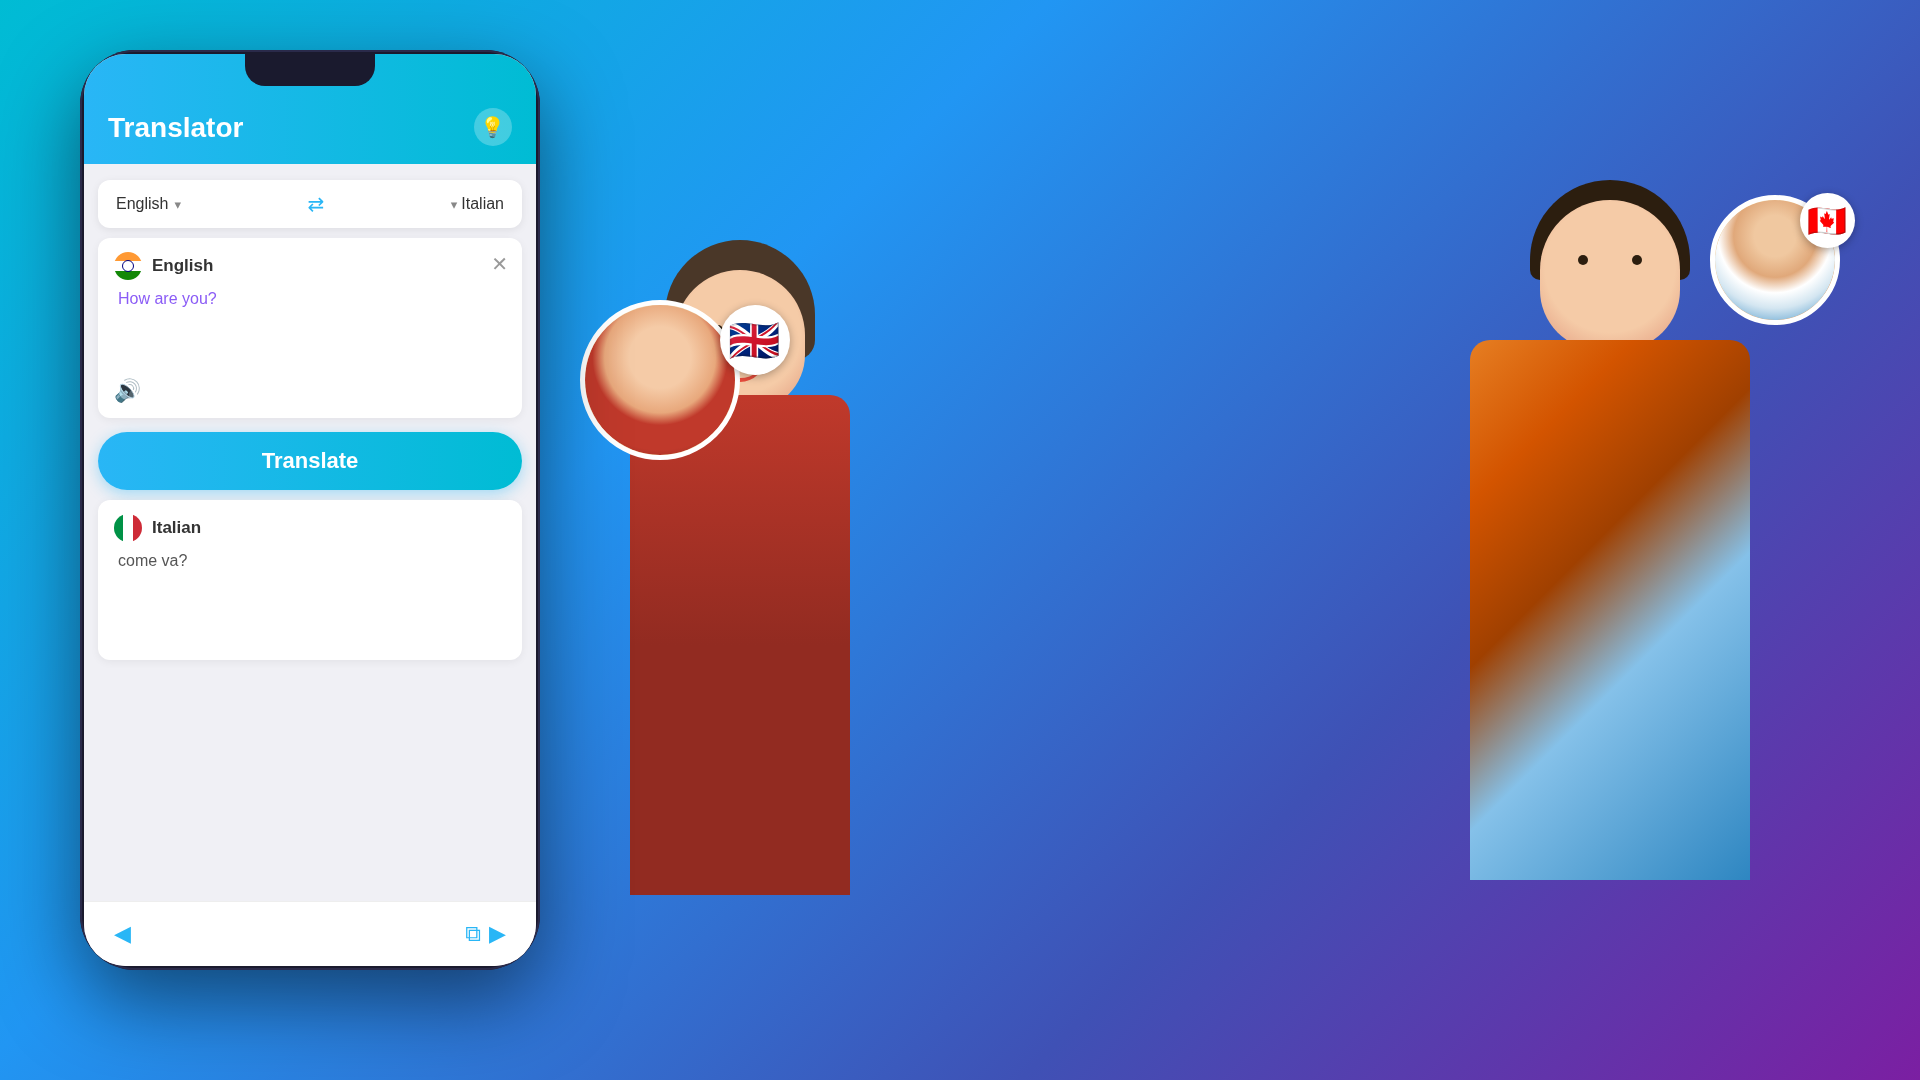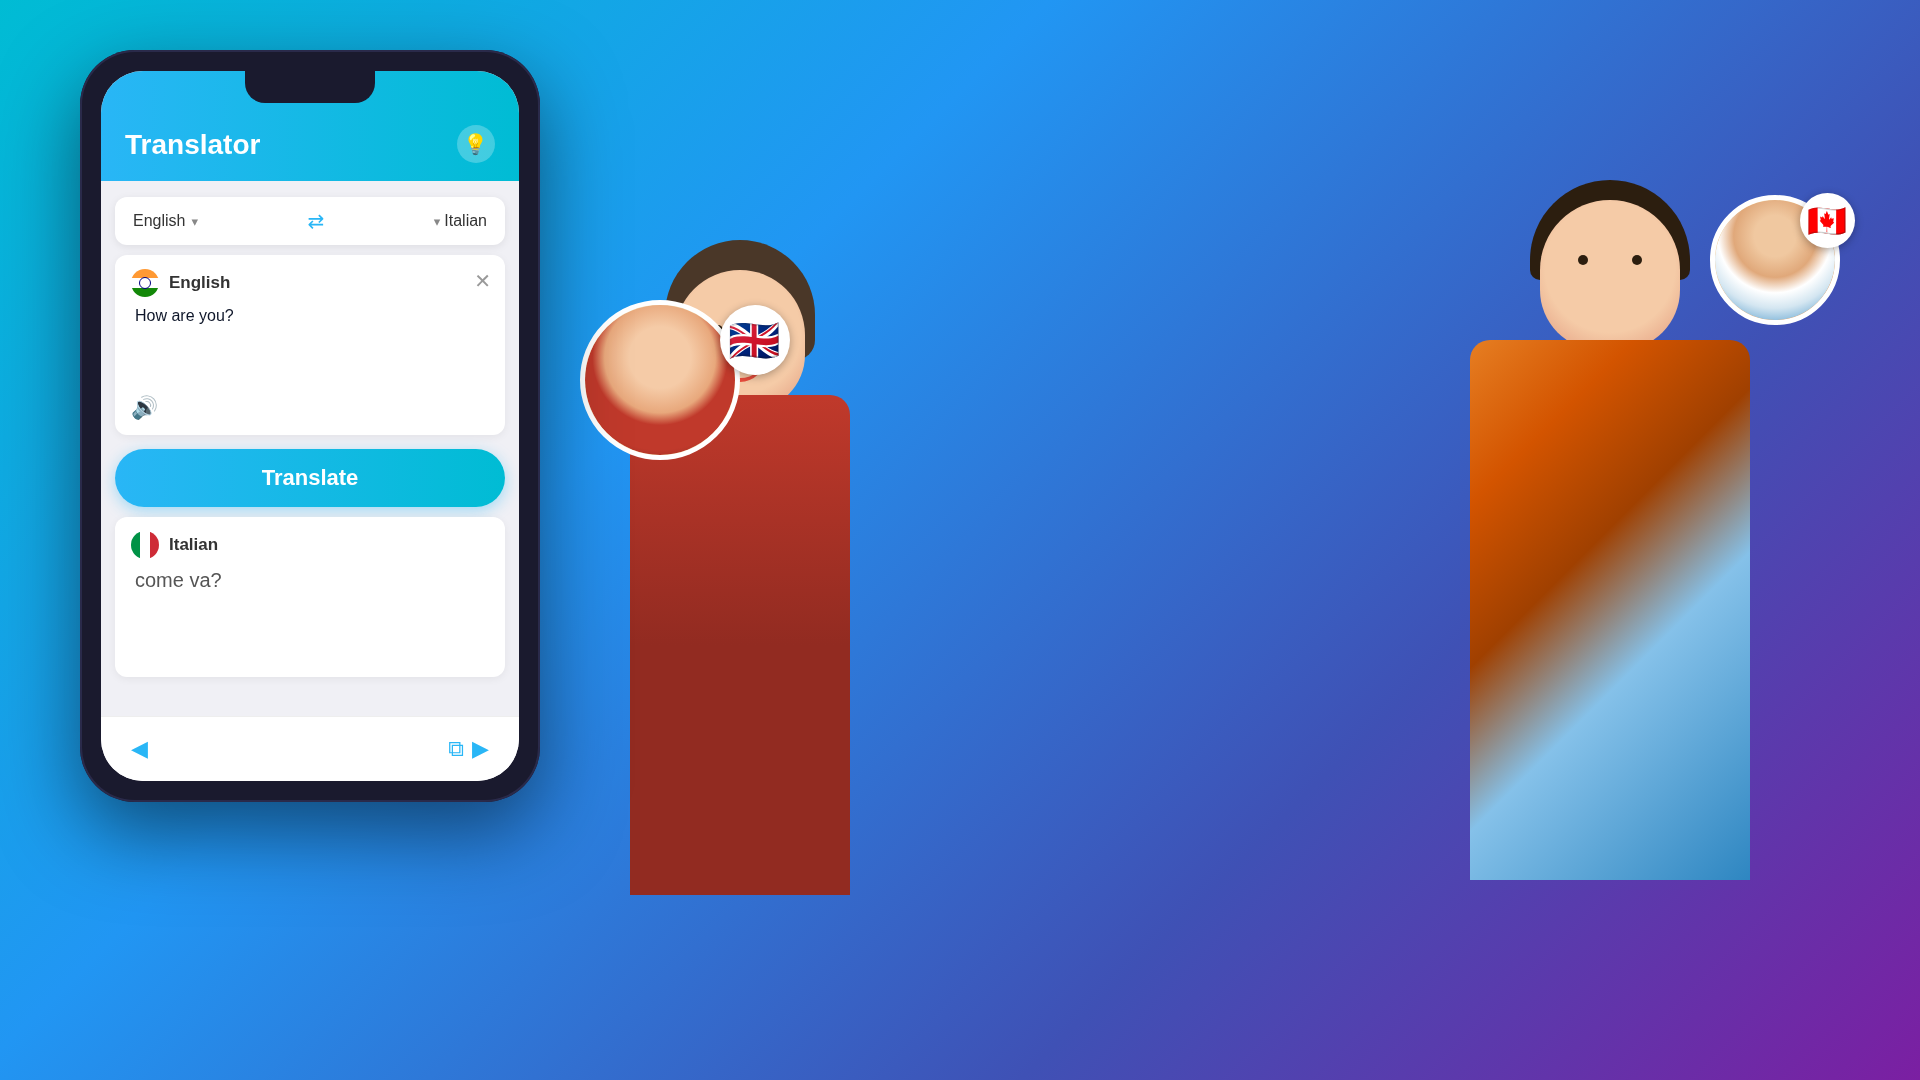--- a/index.html
+++ b/index.html
@@ -113,24 +113,24 @@
     
     .phone-container {
       position: absolute;
       top: 50px;
       left: 80px;
       z-index: 20;
     }
 
     .phone-mockup {
       width: 460px;
-      height: 752px;
+      height: 920px;
       background: #1a1a2e;
       border-radius: 55px;
-      padding: 21px;
+      padding: 4px;
       position: relative;
       box-shadow: 0 30px 80px rgba(0,0,0,0.5), inset 0 0 0 2px #2a2a4a;
     }
 
     .phone-screen {
       width: 100%;
       height: 100%;
       background: #f0f0f5;
       border-radius: 42px;
       overflow: hidden;
@@ -229,21 +229,21 @@
       align-items: center;
       gap: 10px;
       font-size: 17px;
       font-weight: 600;
       color: #333;
       margin-bottom: 10px;
     }
 
     .input-text {
       font-size: 16px;
-      color: #0f172a;
+      color: #8b5cf6;
       padding-left: 4px;
     }
 
     .close-btn {
       position: absolute;
       top: 14px;
       right: 14px;
       color: #999;
       font-size: 20px;
       font-weight: 300;
@@ -292,21 +292,21 @@
       display: flex;
       align-items: center;
       gap: 10px;
       font-size: 17px;
       font-weight: 600;
       color: #333;
       margin-bottom: 10px;
     }
 
     .output-text {
-      font-size: 20px;
+      font-size: 16px;
       color: #555;
       padding-left: 4px;
     }
 
     
     .bottom-bar {
       position: absolute;
       bottom: 0;
       left: 0;
       right: 0;

